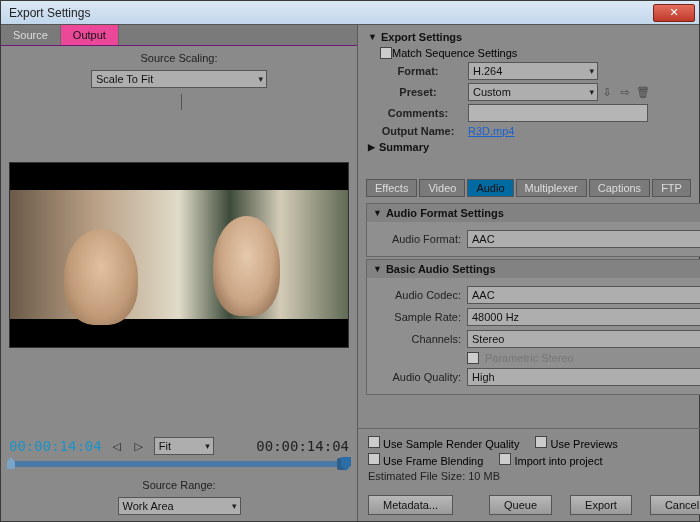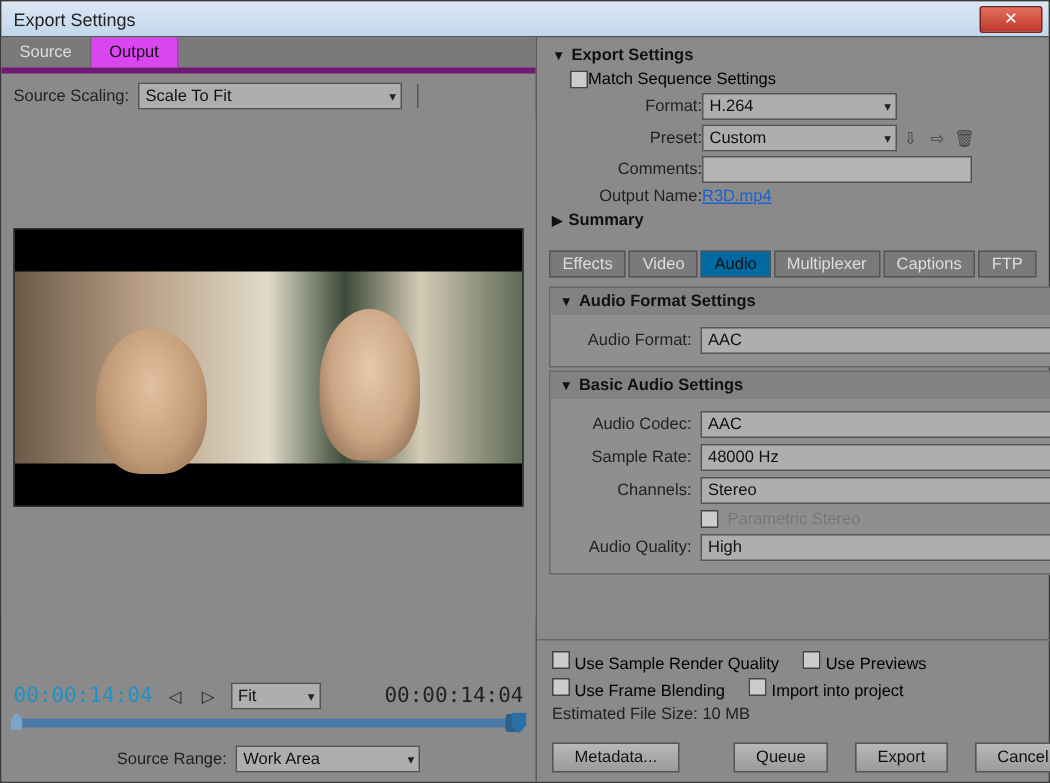--- a/index.html
+++ b/index.html
@@ -4,52 +4,52 @@
 <style>
 * { box-sizing: border-box; margin: 0; padding: 0; font-family: "Segoe UI", Tahoma, sans-serif; font-size: 11px; }
 body { background: #8a8a8a; width: 700px; height: 522px; overflow: hidden; }
 .window { width: 700px; height: 522px; background: #8a8a8a; border: 1px solid #3a3a3a; display: flex; flex-direction: column; }
 .titlebar { background: linear-gradient(#dbe7f4,#c2d7ec); height: 24px; display: flex; align-items: center; padding: 0 4px; border-bottom: 1px solid #555; }
 .titlebar-title { font-size: 12px; color: #222; flex: 1; padding-left: 4px; }
 .close-btn { width: 42px; height: 18px; background: linear-gradient(#e36f5e,#c0392b); border: 1px solid #7a241a; border-radius: 2px; color: #fff; display: flex; align-items: center; justify-content: center; font-size: 11px; cursor: pointer; }
 .body { flex: 1; display: flex; background: #8a8a8a; }
 .left-panel { width: 373px; display: flex; flex-direction: column; border-right: 1px solid #5a5a5a; }
 .right-panel { flex: 1; display: flex; flex-direction: column; }
-.tabs { display: flex; background: #7a7a7a; border-bottom: 4px solid #701a75; }
+.tabs { display: flex; background: #7a7a7a; border-bottom: 1px solid #701a75; }
 .tab { padding: 4px 12px; color: #ddd; cursor: pointer; border-right: 1px solid #666; }
-.tab.active { background: #d946ef; color: #111; }
-.subrow { display: flex; align-items: center; padding: 6px 8px; gap: 6px; }
+.tab.active { background: #ec4899; color: #111; }
+.subrow { display: flex; align-items: center; padding: 6px 8px; gap: 6px; flex-direction: column; }
 .label { color: #222; }
 .select { background: #aeaeae; border: 1px solid #555; padding: 1px 16px 1px 4px; position: relative; height: 18px; display: inline-flex; align-items: center; min-width: 60px; color: #111; cursor: pointer; }
 .select::after { content: "▾"; position: absolute; right: 3px; font-size: 9px; color: #222; }
 .preview-area { flex: 1; background: #8a8a8a; display: flex; align-items: center; justify-content: center; padding: 8px; }
 .preview-frame { width: 340px; height: 186px; background: #000; border: 1px solid #333; display: flex; align-items: center; justify-content: center; }
 .preview-img { width: 100%; height: 70%; background: linear-gradient(90deg,#6b5a48 0%, #b89f85 25%, #e0dbc8 50%, #3d4a3a 65%, #d3cbb6 80%, #5f6a55 100%); position: relative; }
 .face1 { position: absolute; left: 16%; top: 30%; width: 22%; height: 75%; background: radial-gradient(ellipse at 50% 40%, #e2c1a0 0%, #c19b78 60%, #8a6a4d 100%); border-radius: 50% 50% 40% 40%; }
 .face2 { position: absolute; left: 60%; top: 20%; width: 20%; height: 78%; background: radial-gradient(ellipse at 50% 40%, #e6c9ac 0%, #caa584 55%, #7a5a40 100%); border-radius: 50% 50% 40% 40%; }
 .timebar { padding: 4px 8px; display: flex; align-items: center; gap: 8px; color: #1e7faa; margin-top: 40px; }
 .tc { color: #1e92c6; font-size: 14px; font-family: monospace; }
 .tc-r { color: #222; font-size: 14px; font-family: monospace; }
 .navbtn { width: 14px; height: 14px; display: inline-flex; align-items: center; justify-content: center; color: #222; cursor: pointer; }
 .slider-row { padding: 2px 8px 6px; }
 .slider { height: 6px; background: #4b7aa8; border-radius: 2px; position: relative; }
 .slider-handle { position: absolute; width: 10px; height: 12px; background: #2c5f8a; top: -3px; border-radius: 2px; }
 .right-scroll { overflow-y: auto; flex: 1; }
 .section { padding: 6px 10px; }
 .sect-title { display: flex; align-items: center; gap: 4px; color: #111; font-weight: bold; margin-bottom: 4px; }
 .tri { font-size: 9px; }
 .row { display: flex; align-items: center; margin: 3px 0; gap: 0; }
-.row .rlabel { width: 100px; text-align: right; color: #222; }
+.row .rlabel { width: 100px; text-align: center; color: #222; font-weight: bold; }
 .cb { width: 12px; height: 12px; border: 1px solid #444; background: #ccc; display: inline-flex; align-items: center; justify-content: center; font-size: 9px; color: #111; cursor: pointer; }
 .cb.checked::after { content: "✓"; }
 .textin { background: #b5b5b5; border: 1px solid #555; height: 18px; flex: 1; max-width: 180px; }
 .link { color: #1a62d0; cursor: pointer; text-decoration: underline; }
 .icon-btn { width: 18px; height: 16px; display: inline-flex; align-items: center; justify-content: center; color: #444; cursor: pointer; }
 .mini-tabs { display: flex; gap: 2px; padding: 4px 8px; }
-.mini-tab { background: #7a7a7a; border: 1px solid #555; padding: 2px 8px; color: #ddd; cursor: pointer; }
+.mini-tab { background: #7a7a7a; border: 1px solid #555; padding: 2px 8px; color: #ddd; cursor: pointer; margin-top: 12px; }
 .mini-tab.active { background: #0369a1; color: #111; }
 .panel-block { background: #8f8f8f; margin: 2px 8px; border: 1px solid #666; }
 .panel-block .hdr { background: #828282; padding: 3px 6px; display: flex; align-items: center; gap: 4px; font-weight: bold; color: #111; }
 .panel-block .content { padding: 4px 6px; }
 .form-row { display: flex; align-items: center; margin: 4px 0; gap: 6px; }
 .form-row .flabel { width: 88px; text-align: right; color: #222; }
 .form-row .select { flex: 1; }
 .muted { color: #777; }
 .bottom-checks { padding: 4px 10px; border-top: 1px solid #666; }
 .bottom-checks .row2 { display: flex; gap: 16px; margin: 3px 0; align-items: center; }

